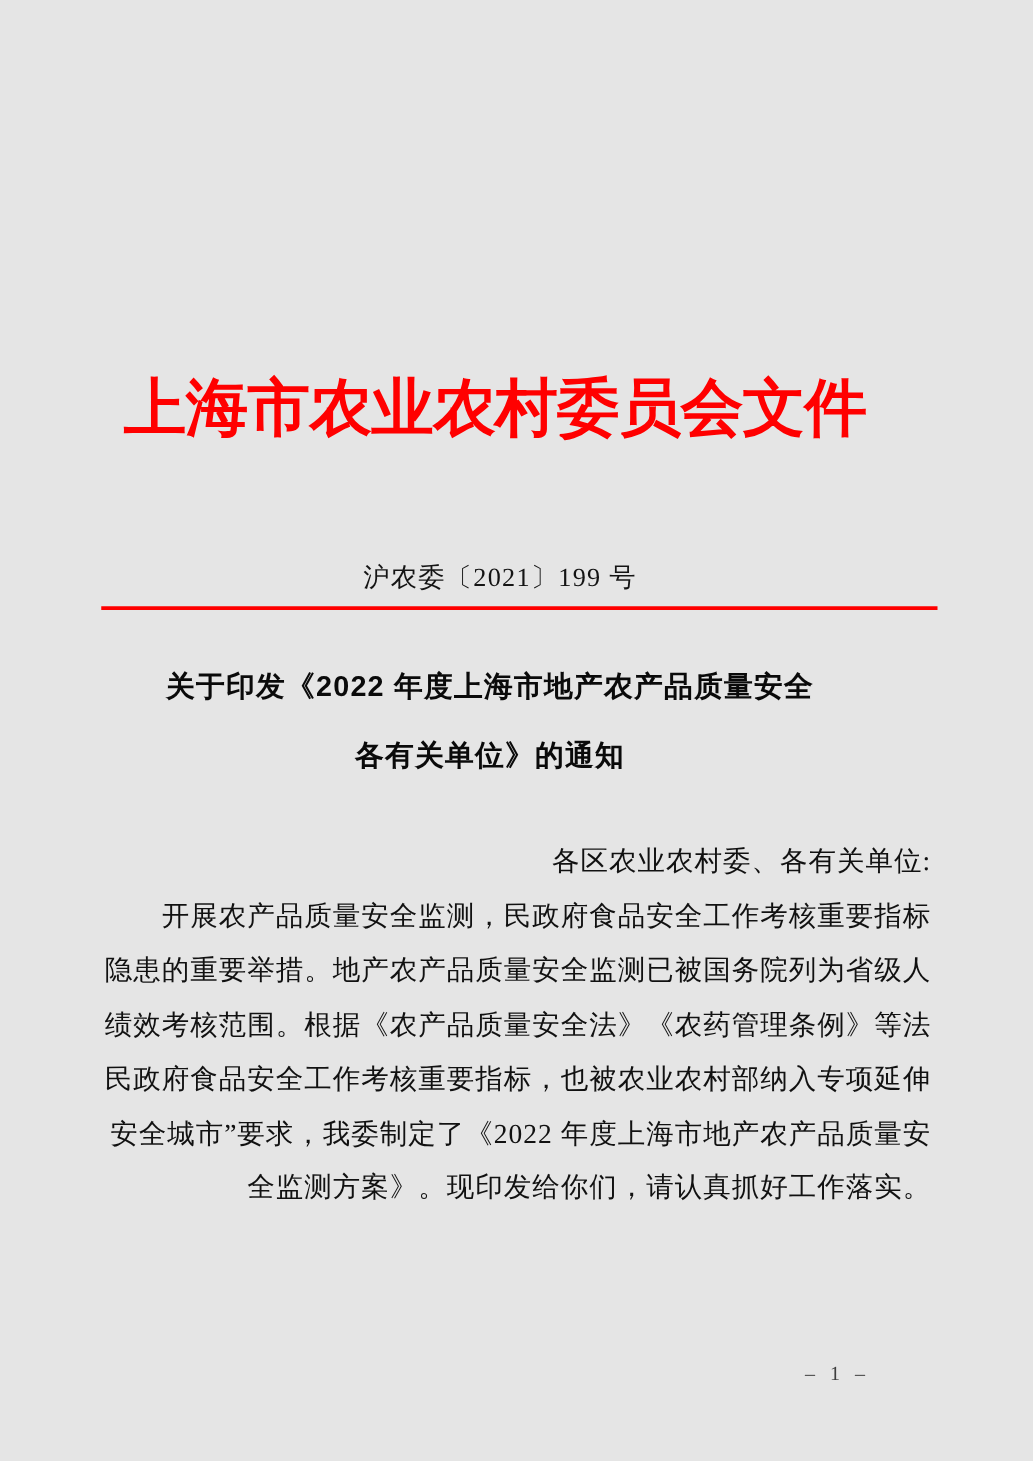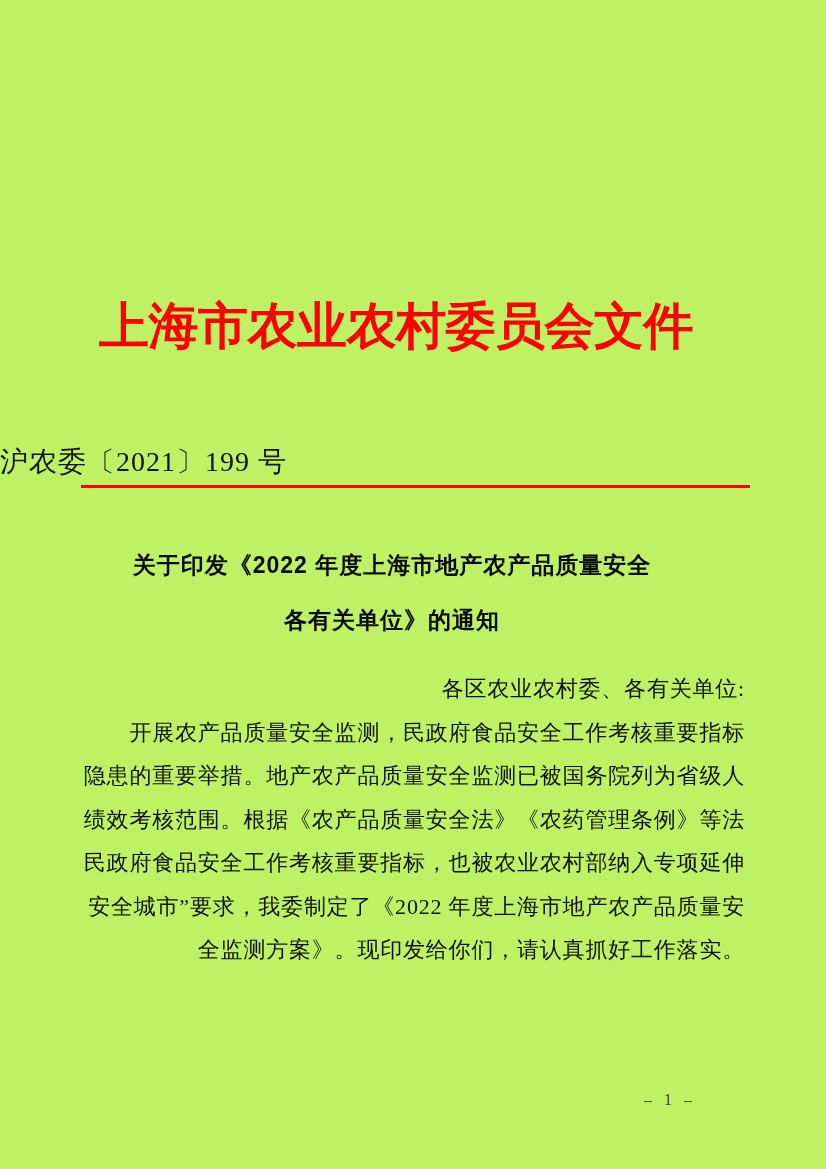--- a/index.html
+++ b/index.html
@@ -1,21 +1,21 @@
 <!DOCTYPE html>
 <html style="--accent-red: #FF0000; --ink: #000000;"><head>
 <meta charset="utf-8">
 <style>
   :root { --accent-red: #FF0000; --ink: #000000; }
   html, body { margin: 0; padding: 0; background: #ffffff; }
   .page {
     position: relative;
     width: 826px;
     height: 1169px;
-    background: #bef264;
+    background: #e5e5e5;
     overflow: hidden;
     font-family: "Liberation Serif", "DejaVu Serif", serif;
     color: var(--ink);
   }
   .org-title {
     position: absolute;
     top: 298px;
     left: 0;
     width: 792px;              
     text-align: center;
@@ -25,38 +25,38 @@
     line-height: 56px;
     letter-spacing: -0.5px;
     color: var(--accent-red);
     white-space: nowrap;
   }
   .doc-number {
     position: absolute;
     top: 448px;
     left: 0;
     width: 800px;
-    text-align: left;
-    font-size: 28px;
+    text-align: center;
+    font-size: 21px;
     line-height: 28px;
     letter-spacing: 1px;
     color: #141414;
     white-space: nowrap;
   }
   .red-line {
     position: absolute;
     top: 485px;
     left: 81px;
     width: 669px;
     height: 3px;
     background: var(--accent-red);
   }
   .notice-title {
     position: absolute;
-    top: 538px;
+    top: 522px;
     left: 0;
     width: 784px;
     text-align: center;
     font-family: "Liberation Sans", "DejaVu Sans", sans-serif;
     font-weight: bold;
     font-size: 23px;
     line-height: 55px;
     letter-spacing: 1px;
     color: #0a0a0a;
     white-space: nowrap;

